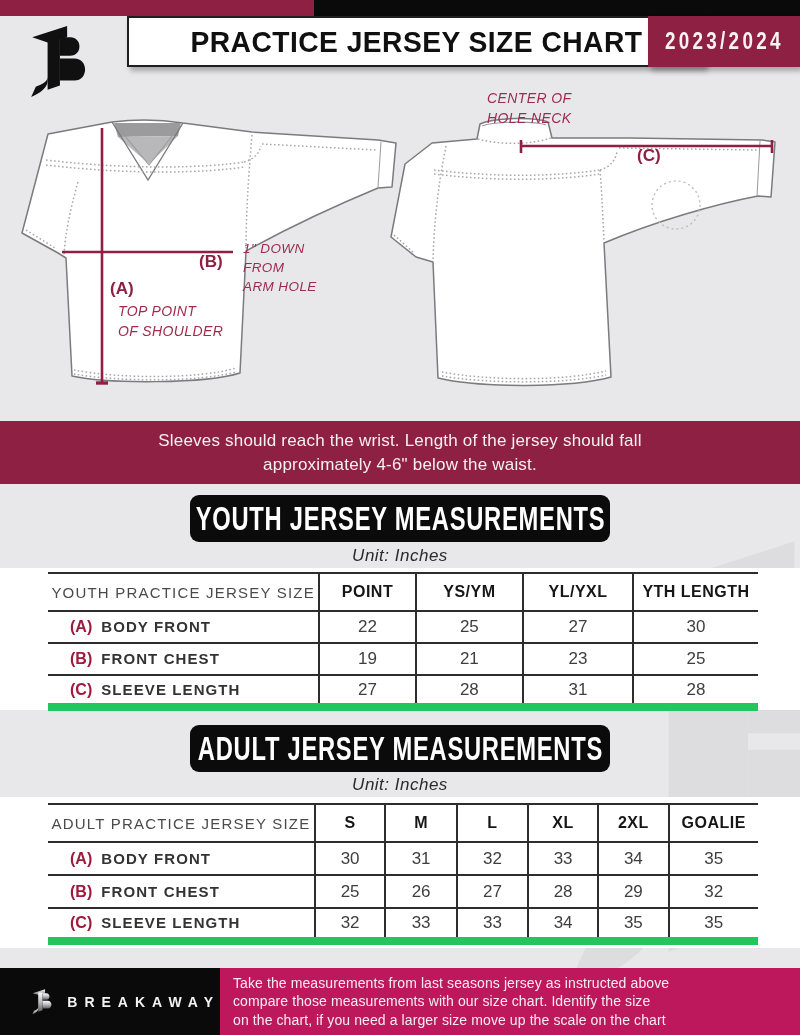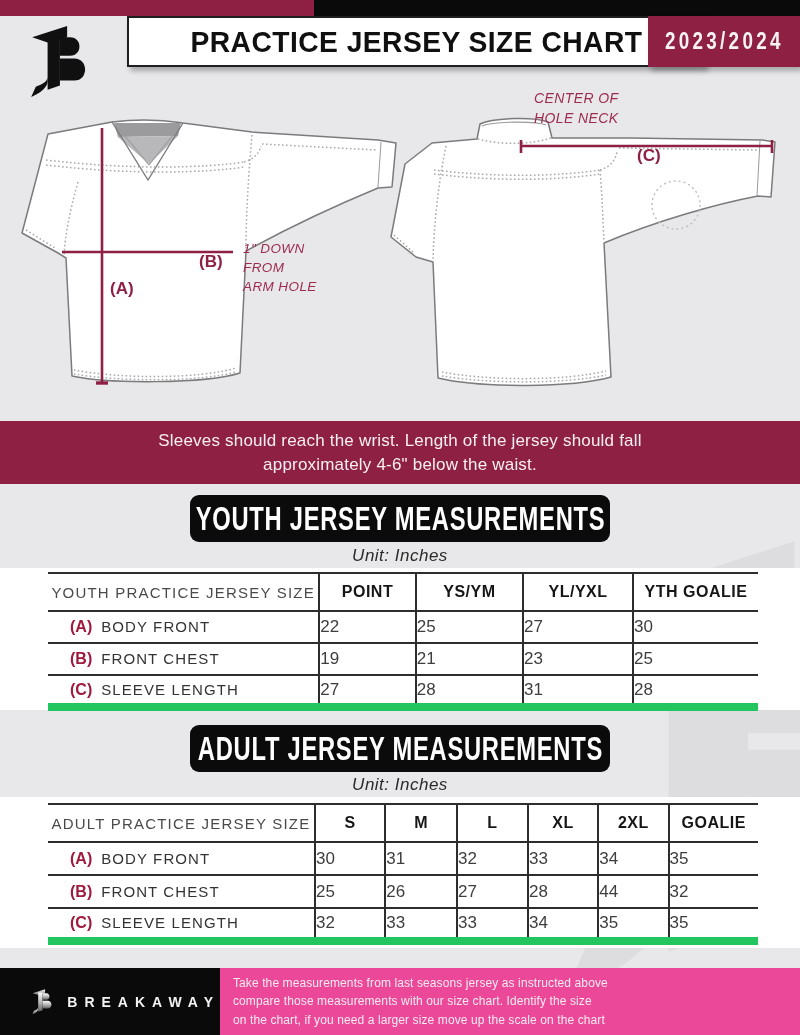--- a/index.html
+++ b/index.html
@@ -84,39 +84,39 @@
   .sizechart tr { border-top:2px solid #2d2d2d;margin-top:36px; }
   .sizechart tbody tr:last-child { border-bottom:8px solid #22c55e; }
   .sizechart th + th, .sizechart td + td { border-left:2px solid #2d2d2d; }
   .sizechart thead tr { height:38px; }
   #youth-table tbody tr { height:32px; }
   #adult-table tbody tr { height:33px; }
   .sizechart th.row-head {
     font-weight:500; color:#4a4a4a; font-size:15px; letter-spacing:1.2px; text-align:center;
   }
   .sizechart th.size-head { font-weight:700; color:#161616; font-size:16px; letter-spacing:.5px; }
-  .sizechart td.val { color:#3e3e3e; font-size:17px; }
+  .sizechart td.val { text-align:center; color:#3e3e3e; font-size:17px; }
   .sizechart td.label-cell { padding-left:22px; }
   .sizechart td.label-cell .key { color:#9e1b3e; font-weight:700; font-size:16px; margin-right:9px; }
-  .sizechart td.label-cell .lbl { color:#333333; font-size:15px; letter-spacing:1.1px; font-weight:400; }
+  .sizechart td.label-cell .lbl { color:#333333; font-size:15px; letter-spacing:1.1px; font-weight:700; }
 
   
   #watermark { left:548px; top:528px; opacity:.05; }
 
   
   #footer { left:0; top:968px; width:800px; height:67px; display:flex; }
   #footer-brand {
     width:220px; height:67px; background:#0a0a0a; flex:none;
     display:flex; align-items:center; padding-left:32px;
   }
   #footer-brand .brand-name {
     color:#f2f2f2; font-weight:700; font-size:14px; letter-spacing:7px; margin-left:12px;
   }
   #footer-note {
-    flex:1; background:#ec4899; color:#f6ecf0; font-size:12px; line-height:18.5px;
+    flex:1; background:#be185d; color:#f6ecf0; font-size:14px; line-height:18.5px;
     display:flex; flex-direction:column; justify-content:center; padding-left:13px;
     letter-spacing:.1px;
   }
 </style>
 </head>
 <body>
 
 <svg width="0" height="0" style="position:absolute">
   <defs>
     <g id="logoB">
@@ -210,27 +210,31 @@
 
       <g stroke="#8e2044" stroke-width="2.6">
         <line x1="521" y1="56" x2="772" y2="56"></line>
         <line x1="521" y1="50" x2="521" y2="63"></line>
         <line x1="772" y1="50" x2="772" y2="63"></line>
       </g>
     </g>
   </svg>
 
   <div class="abs anno-key" style="left:110px; top:279px;">(A)</div>
+  <div class="abs anno-caption wide" style="left:118px; top:301px;">
+      <div>TOP POINT</div>
+      <div>OF SHOULDER</div>
+    </div>
   <div class="abs anno-key" style="left:199px; top:252px;">(B)</div>
   <div class="abs anno-caption" style="left:243px; top:239px;">
       <div>1" DOWN</div>
       <div>FROM</div>
       <div>ARM HOLE</div>
     </div>
-  <div class="abs anno-caption wide" style="left:487px; top:88px;margin-left:47px;">
+  <div class="abs anno-caption wide" style="left:487px; top:88px;">
       <div>CENTER OF</div>
       <div>HOLE NECK</div>
     </div>
   <div class="abs anno-key" style="left:637px; top:146px;">(C)</div>
 
   <div id="notice" class="abs">
       <div>Sleeves should reach the wrist. Length of the jersey should fall</div>
       <div>approximately 4-6" below the waist.</div>
     </div>
 
@@ -246,21 +250,21 @@
         <col style="width:15.1%">
       <col style="width:15.5%">
         <col style="width:17.6%">
     </colgroup>
   <thead>
         <tr>
           <th class="row-head">YOUTH PRACTICE JERSEY SIZE</th>
           <th class="size-head">POINT</th>
           <th class="size-head">YS/YM</th>
           <th class="size-head">YL/YXL</th>
-          <th class="size-head">YTH GOALIE</th>
+          <th class="size-head">YTH LENGTH</th>
         </tr>
       </thead>
       <tbody>
         <tr>
           <td class="label-cell"><span class="key">(A)</span><span class="lbl">BODY FRONT</span></td>
           <td class="val">22</td>
           <td class="val">25</td>
           <td class="val">27</td>
           <td class="val">30</td>
         </tr>
@@ -316,21 +320,21 @@
           <td class="val">33</td>
           <td class="val">34</td>
           <td class="val">35</td>
         </tr>
         <tr>
           <td class="label-cell"><span class="key">(B)</span><span class="lbl">FRONT CHEST</span></td>
           <td class="val">25</td>
           <td class="val">26</td>
           <td class="val">27</td>
           <td class="val">28</td>
-          <td class="val">44</td>
+          <td class="val">29</td>
           <td class="val">32</td>
         </tr>
         <tr>
           <td class="label-cell"><span class="key">(C)</span><span class="lbl">SLEEVE LENGTH</span></td>
           <td class="val">32</td>
           <td class="val">33</td>
           <td class="val">33</td>
           <td class="val">34</td>
           <td class="val">35</td>
           <td class="val">35</td>

